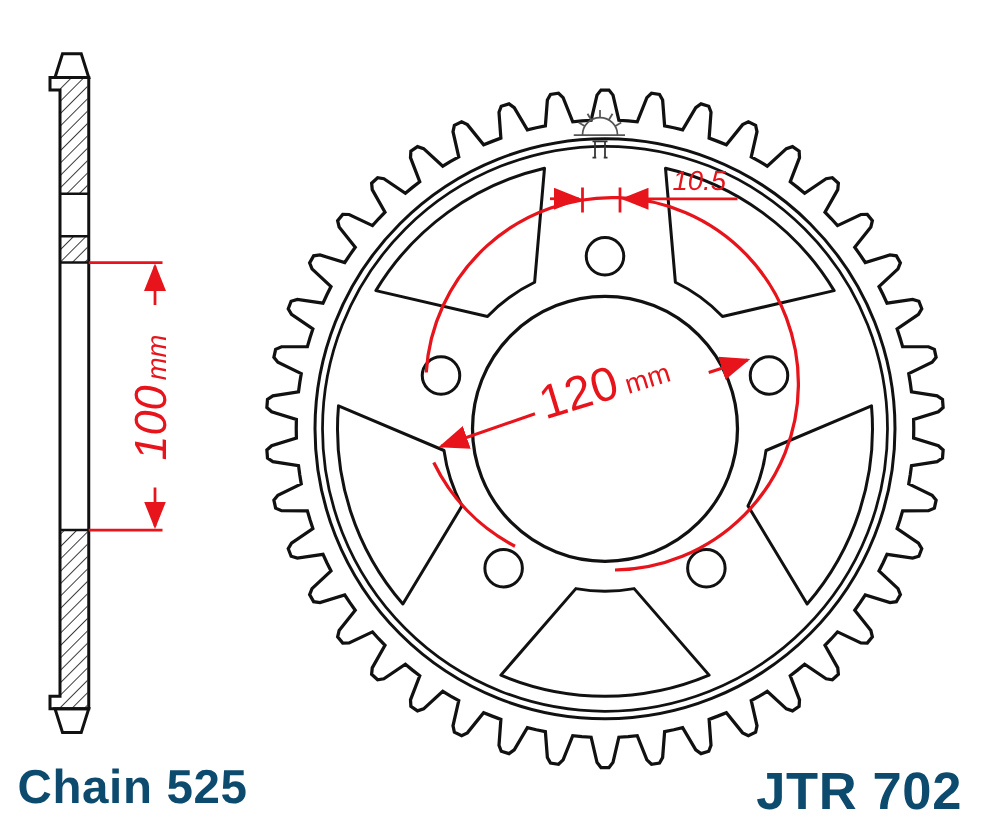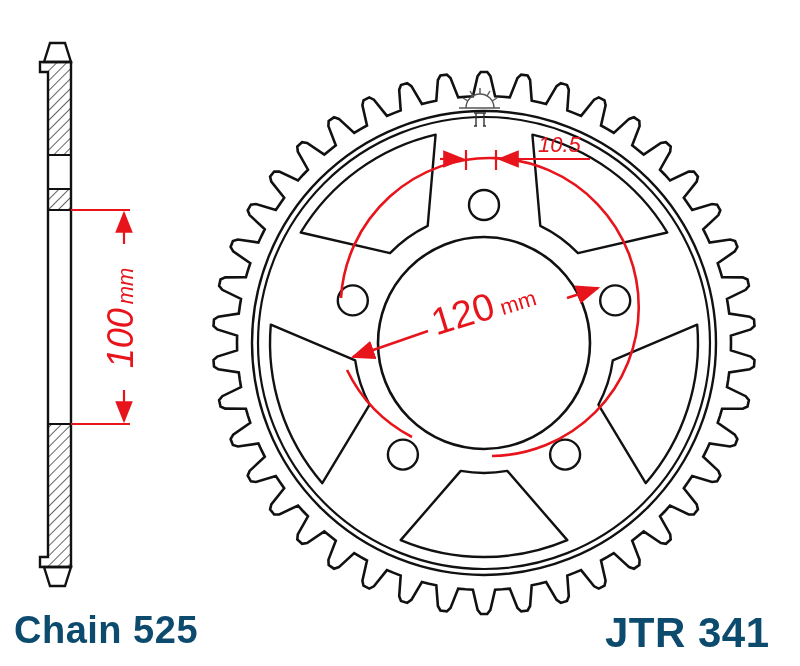--- a/index.html
+++ b/index.html
@@ -98,13 +98,13 @@
   <g stroke="#e8141c" stroke-width="2.2" fill="none">
     <line x1="466" y1="150" x2="466" y2="170"></line>
     <line x1="496" y1="150" x2="496" y2="170"></line>
     <line x1="440" y1="159" x2="463" y2="159" marker-end="url(#arr)"></line>
     <line x1="590" y1="159" x2="499" y2="159" marker-end="url(#arr)"></line>
   </g>
   <text x="538" y="152" font-size="22" font-style="italic" font-family="Liberation Sans, sans-serif" fill="#e8141c">10.5</text>
 </svg>
 
 <div id="chain-label" class="caption">Chain 525</div>
-<div id="part-label" class="caption">JTR 341</div>
+<div id="part-label" class="caption">JTR 702</div>
 
 </body></html>

